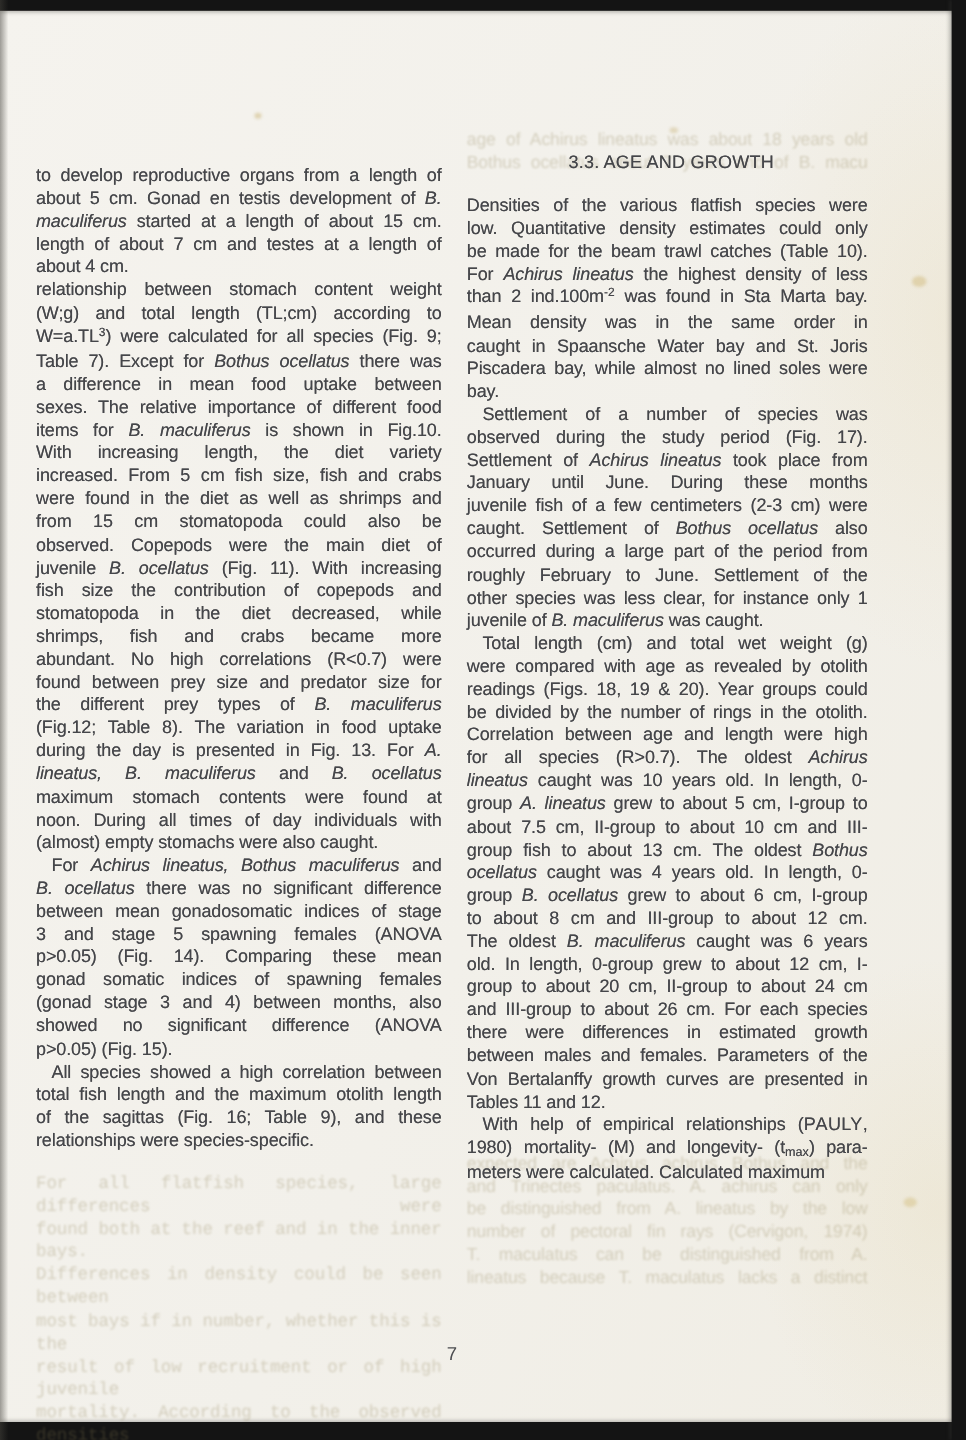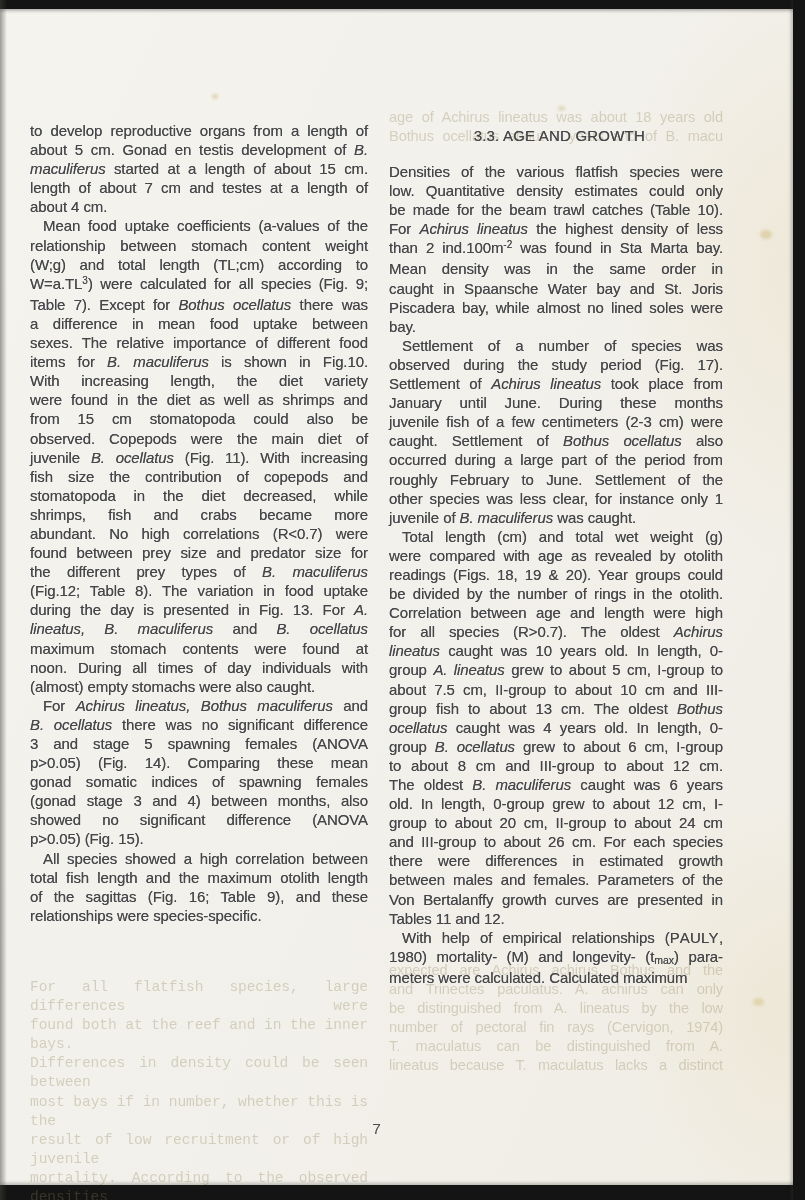--- a/index.html
+++ b/index.html
@@ -15,21 +15,21 @@
   
   .edge{position:absolute;background:#141414;}
   .edge-top{left:0;top:0;width:805px;height:9px;box-shadow:0 2px 3px rgba(60,60,55,.35);}
   .edge-bottom{left:0;top:1185px;width:805px;height:15px;box-shadow:0 -2px 3px rgba(60,60,55,.3);}
   .edge-right{left:793px;top:0;width:12px;height:1200px;box-shadow:-2px 0 3px rgba(60,60,55,.3);}
   .edge-left-shade{position:absolute;left:0;top:0;width:7px;height:1200px;
     background:linear-gradient(to right,rgba(70,68,62,.5),rgba(70,68,62,0));}
   
   .col{position:absolute;top:121px;font-size:15px;line-height:19.1px;
     letter-spacing:-0.1px;z-index:2;text-shadow:0 0 0.5px rgba(69,70,74,.75);}
-  .col-left{left:30px;width:338px;}
+  .col-left{left:30px;width:338px;margin-top:16px;}
   .col-right{left:389px;width:334px;}
   .line{text-align:justify;text-align-last:justify;-moz-text-align-last:justify;}
   .line.last{text-align-last:left;-moz-text-align-last:left;}
   .line.indent{text-indent:13px;}
   .it{font-style:italic;}
   .sup{font-size:10px;position:relative;top:-5px;letter-spacing:0;}
   .sub{font-size:10.5px;position:relative;top:2.5px;letter-spacing:0;}
   .sc{font-size:15px;letter-spacing:.3px;}
   .heading{margin:5px 0 17px 0;padding-right:78px;font-size:15px;font-weight:normal;
     text-align:right;letter-spacing:.2px;line-height:19px;}
@@ -80,47 +80,48 @@
   <div class="stain stain-2"></div>
   <div class="stain stain-3"></div>
   <div class="stain stain-4"></div>
 
   <div class="col col-left">
       <div class="line">to develop reproductive organs from a length of</div>
       <div class="line">about 5 cm. Gonad en testis development of <span class="it">B.</span></div>
       <div class="line"><span class="it">maculiferus</span> started at a length of about 15 cm.</div>
       <div class="line">length of about 7 cm and testes at a length of</div>
       <div class="line last">about 4 cm.</div>
-      <div class="line indent">Mean food uptake coefficients (a-values of the</div>
       <div class="line">relationship between stomach content weight</div>
       <div class="line">(W;g) and total length (TL;cm) according to</div>
       <div class="line">W=a.TL<span class="sup">3</span>) were calculated for all species (Fig. 9;</div>
       <div class="line">Table 7). Except for <span class="it">Bothus ocellatus</span> there was</div>
       <div class="line">a difference in mean food uptake between</div>
       <div class="line">sexes. The relative importance of different food</div>
       <div class="line">items for <span class="it">B. maculiferus</span> is shown in Fig.10.</div>
       <div class="line">With increasing length, the diet variety</div>
+      <div class="line">increased. From 5 cm fish size, fish and crabs</div>
       <div class="line">were found in the diet as well as shrimps and</div>
       <div class="line">from 15 cm stomatopoda could also be</div>
       <div class="line">observed. Copepods were the main diet of</div>
       <div class="line">juvenile <span class="it">B. ocellatus</span> (Fig. 11). With increasing</div>
       <div class="line">fish size the contribution of copepods and</div>
       <div class="line">stomatopoda in the diet decreased, while</div>
       <div class="line">shrimps, fish and crabs became more</div>
       <div class="line">abundant. No high correlations (R&lt;0.7) were</div>
       <div class="line">found between prey size and predator size for</div>
       <div class="line">the different prey types of <span class="it">B. maculiferus</span></div>
       <div class="line">(Fig.12; Table 8). The variation in food uptake</div>
       <div class="line">during the day is presented in Fig. 13. For <span class="it">A.</span></div>
       <div class="line"><span class="it">lineatus, B. maculiferus</span> and <span class="it">B. ocellatus</span></div>
       <div class="line">maximum stomach contents were found at</div>
       <div class="line">noon. During all times of day individuals with</div>
       <div class="line last">(almost) empty stomachs were also caught.</div>
       <div class="line indent">For <span class="it">Achirus lineatus, Bothus maculiferus</span> and</div>
       <div class="line"><span class="it">B. ocellatus</span> there was no significant difference</div>
+      <div class="line">between mean gonadosomatic indices of stage</div>
       <div class="line">3 and stage 5 spawning females (ANOVA</div>
       <div class="line">p&gt;0.05) (Fig. 14). Comparing these mean</div>
       <div class="line">gonad somatic indices of spawning females</div>
       <div class="line">(gonad stage 3 and 4) between months, also</div>
       <div class="line">showed no significant difference (ANOVA</div>
       <div class="line last">p&gt;0.05) (Fig. 15).</div>
       <div class="line indent">All species showed a high correlation between</div>
       <div class="line">total fish length and the maximum otolith length</div>
       <div class="line">of the sagittas (Fig. 16; Table 9), and these</div>
       <div class="line last">relationships were species-specific.</div>

